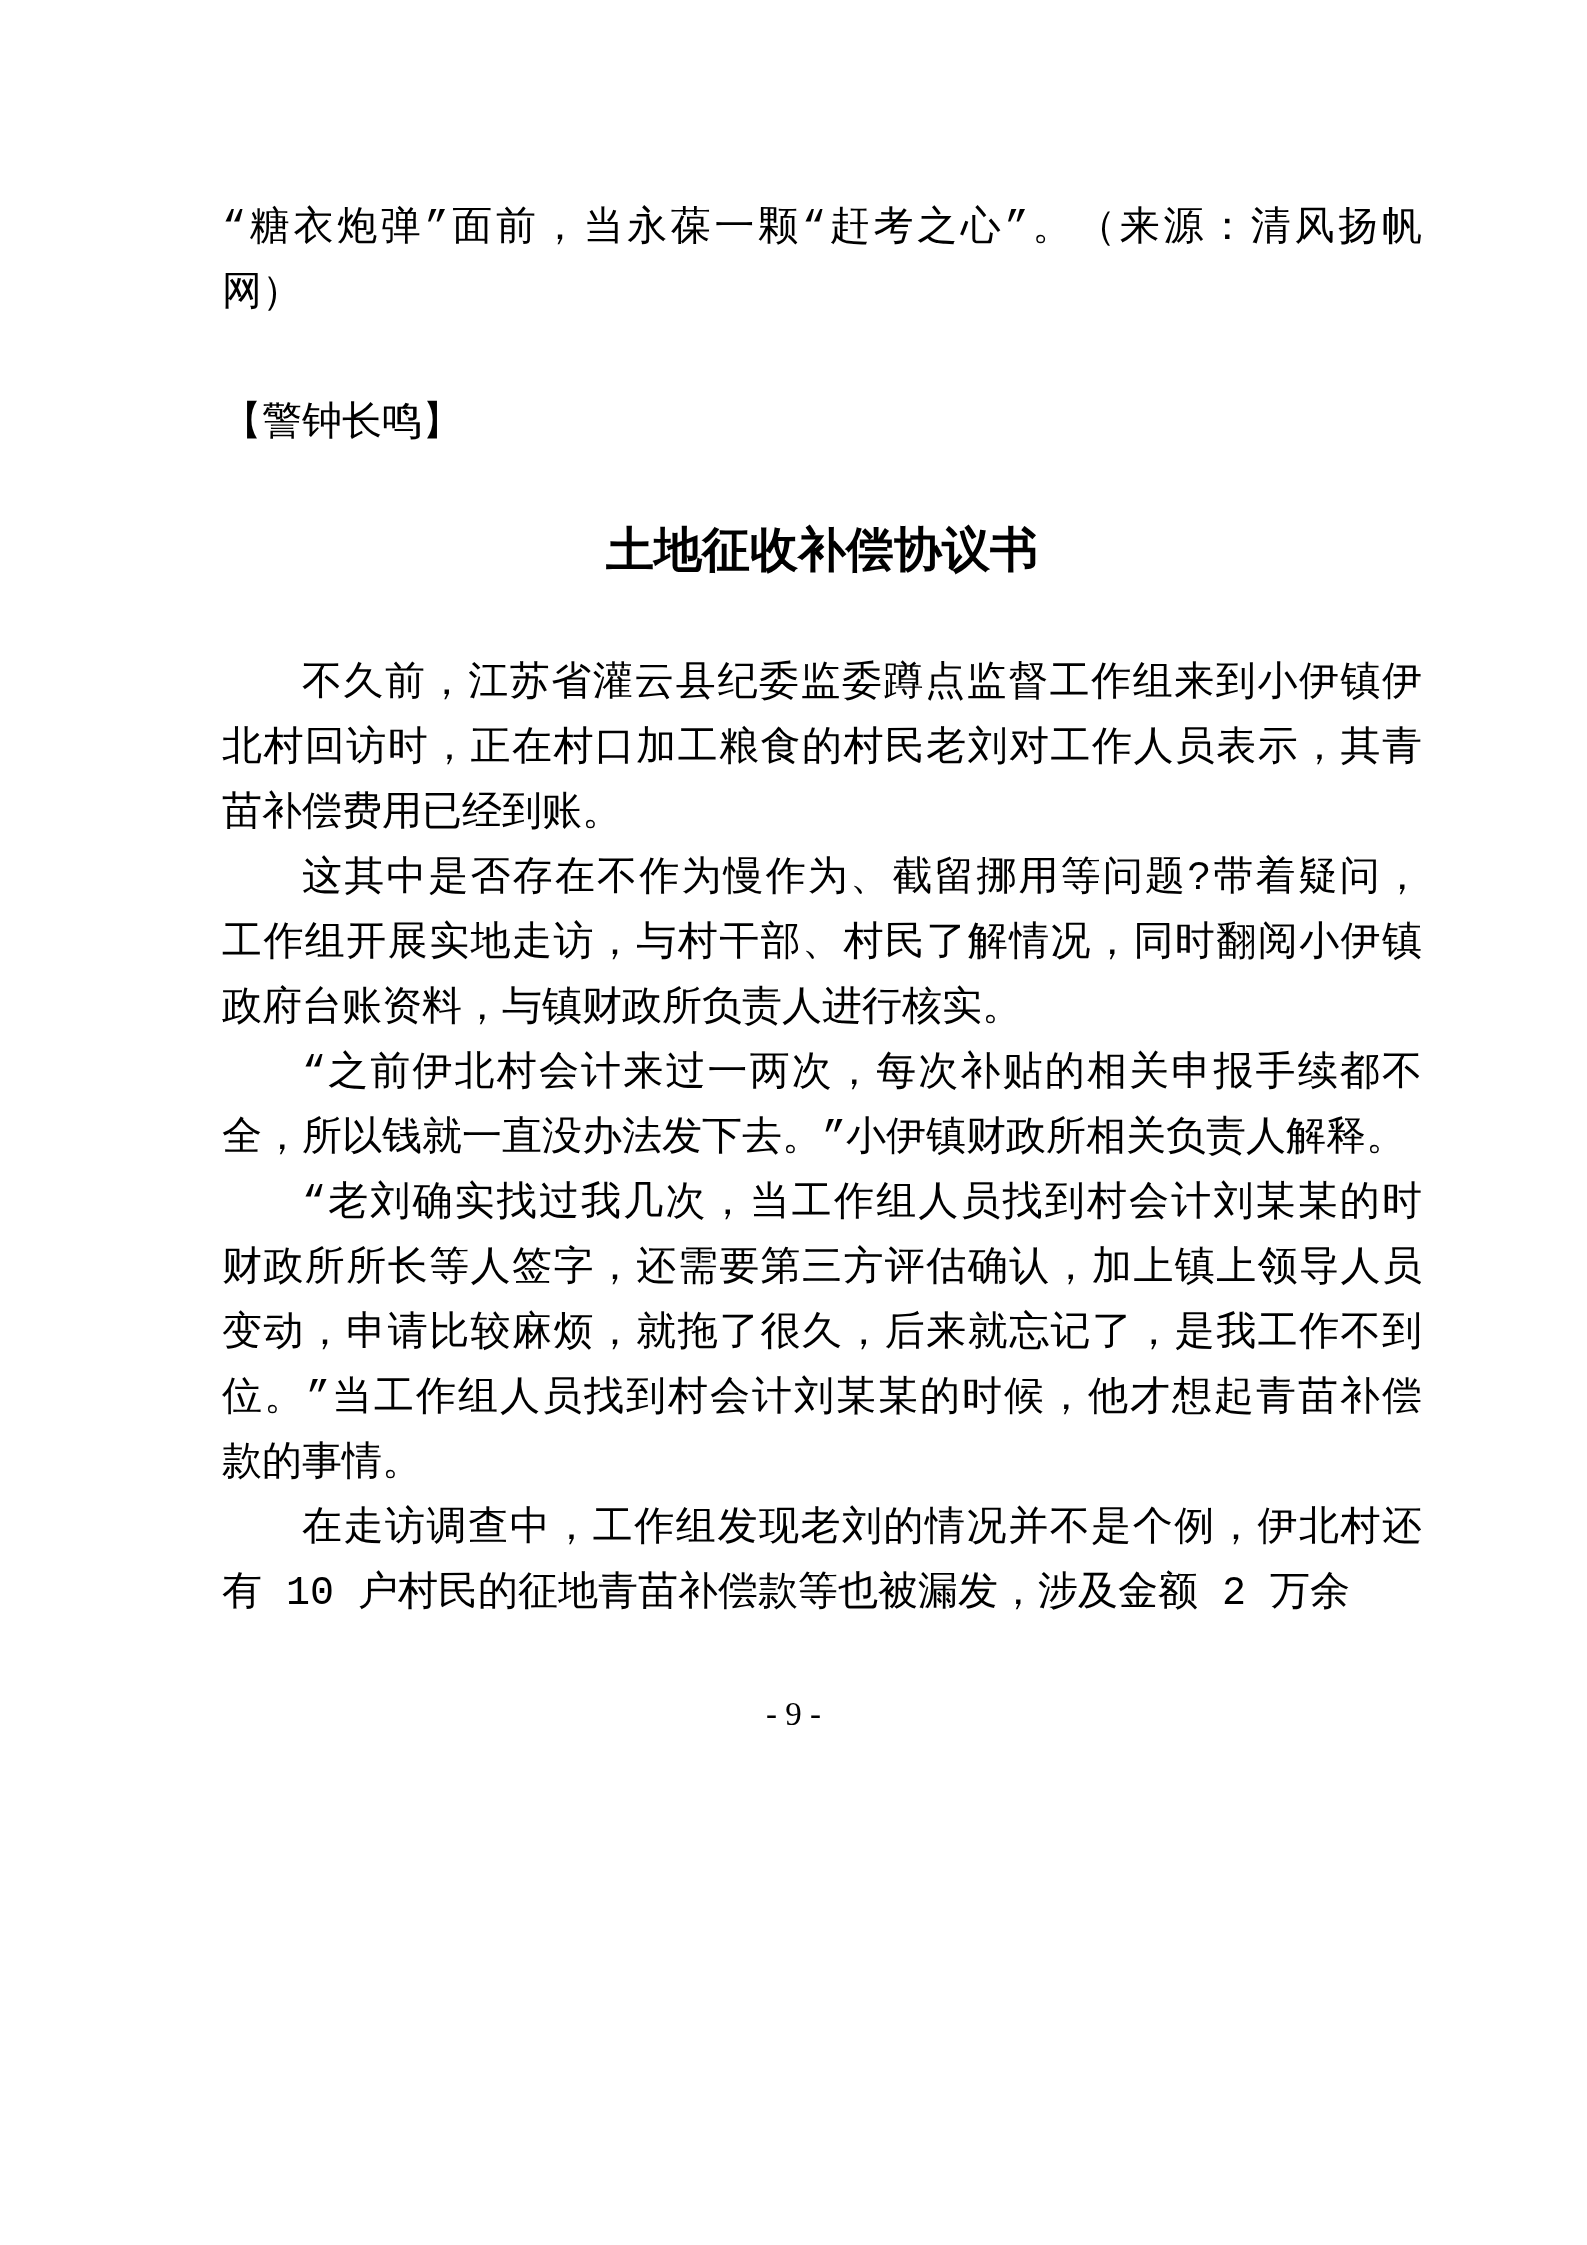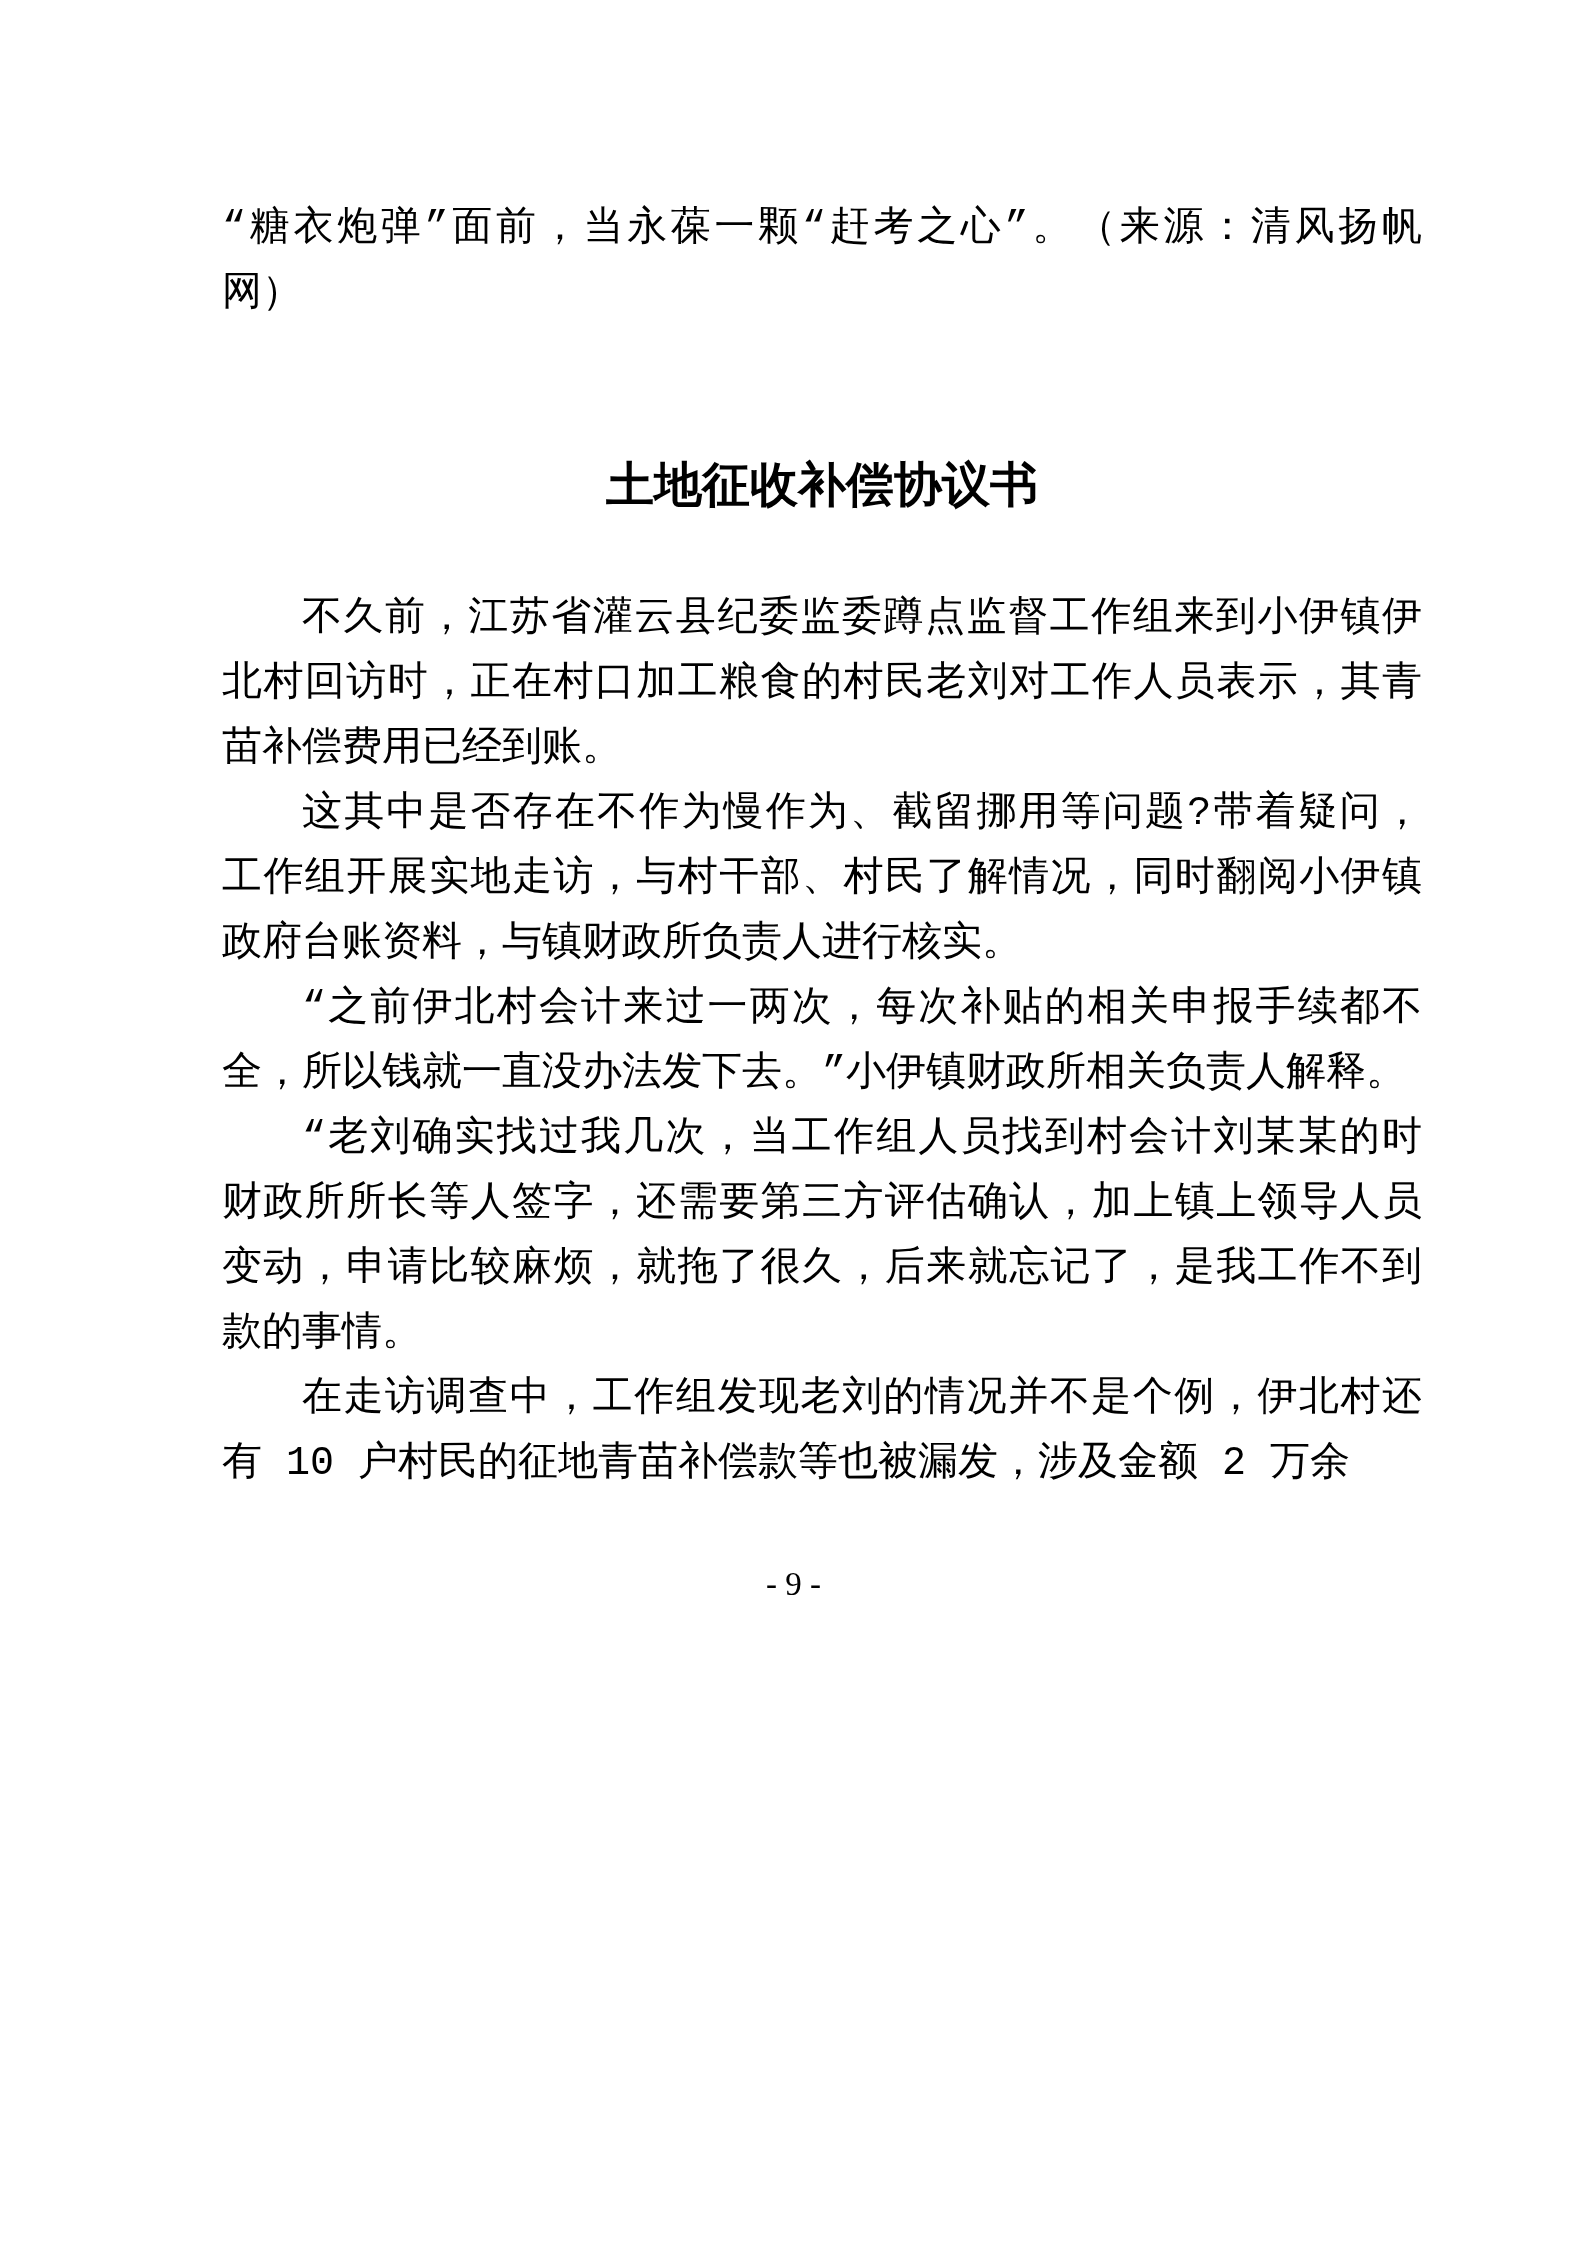--- a/index.html
+++ b/index.html
@@ -62,20 +62,21 @@
 <div class="page">
   <div class="content">
 
     <div>
       <div class="line fill">“糖衣炮弹”面前，当永葆一颗“赶考之心”。（来源：清风扬帆</div>
       <div class="line">网）</div>
     </div>
 
     <div class="gap"></div>
 
+    <div class="line section-header">【警钟长鸣】</div>
 
     <div class="gap"></div>
 
     <div class="title-line">土地征收补偿协议书</div>
 
     <div class="gap"></div>
 
     <div>
       <div class="line indent fill">不久前，江苏省灌云县纪委监委蹲点监督工作组来到小伊镇伊</div>
       <div class="line fill">北村回访时，正在村口加工粮食的村民老刘对工作人员表示，其青</div>
@@ -91,20 +92,21 @@
 
     <div>
       <div class="line indent fill">“之前伊北村会计来过一两次，每次补贴的相关申报手续都不</div>
       <div class="line">全，所以钱就一直没办法发下去。”小伊镇财政所相关负责人解释。</div>
     </div>
 
     <div>
       <div class="line indent fill">“老刘确实找过我几次，当工作组人员找到村会计刘某某的时候、</div>
       <div class="line fill">财政所所长等人签字，还需要第三方评估确认，加上镇上领导人员</div>
       <div class="line fill">变动，申请比较麻烦，就拖了很久，后来就忘记了，是我工作不到</div>
+      <div class="line fill">位。”当工作组人员找到村会计刘某某的时候，他才想起青苗补偿</div>
       <div class="line">款的事情。</div>
     </div>
 
     <div>
       <div class="line indent fill">在走访调查中，工作组发现老刘的情况并不是个例，伊北村还</div>
       <div class="line">有 10 户村民的征地青苗补偿款等也被漏发，涉及金额 2 万余元。</div>
     </div>
 
   </div>
 

